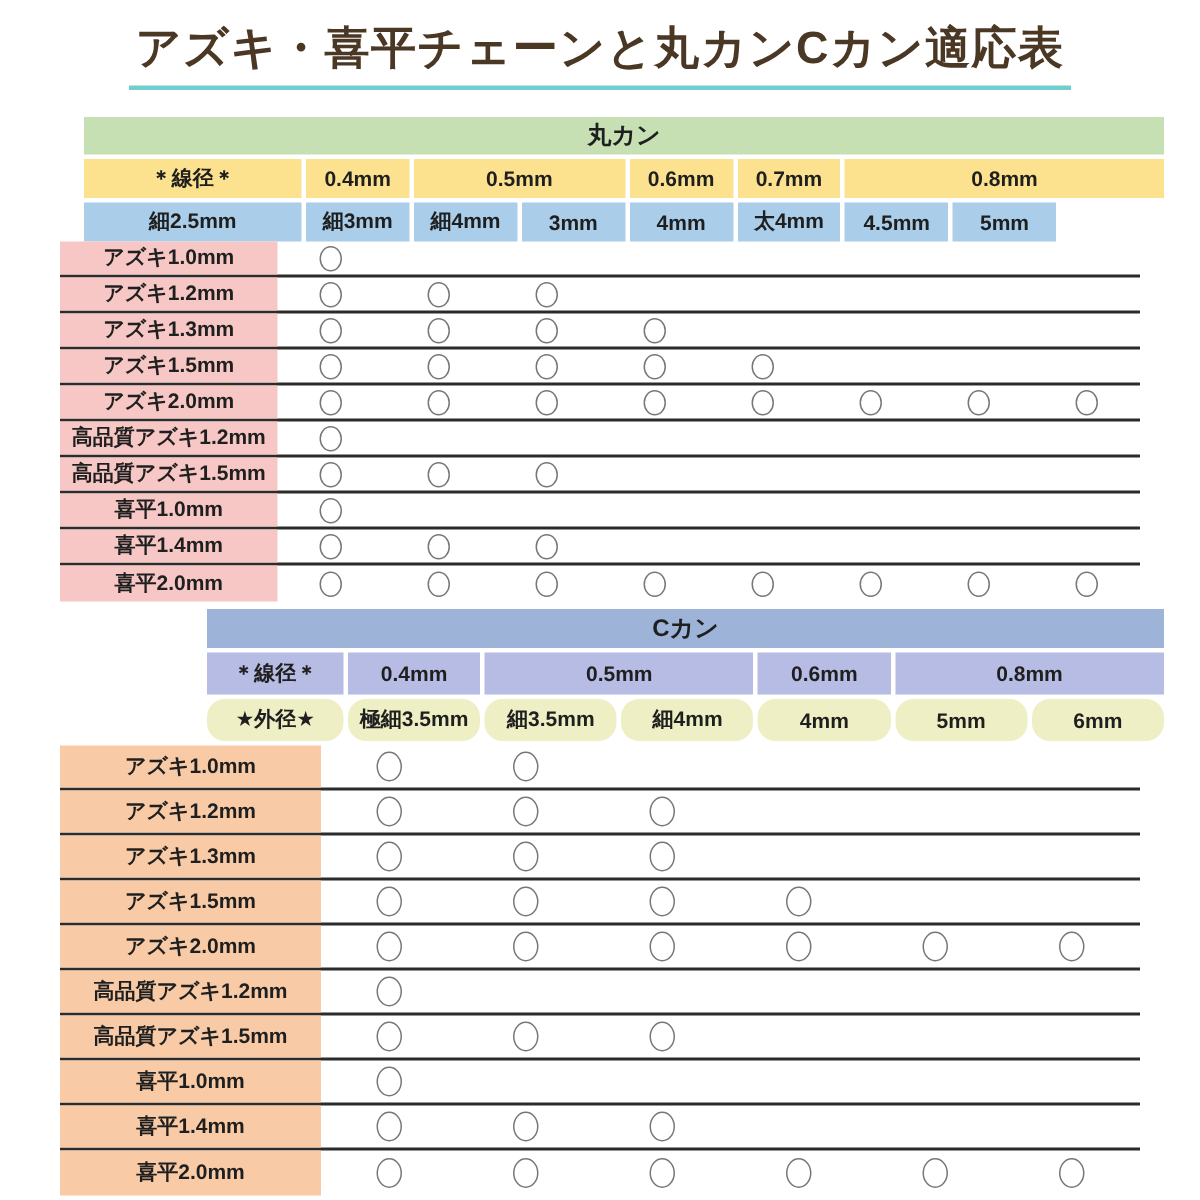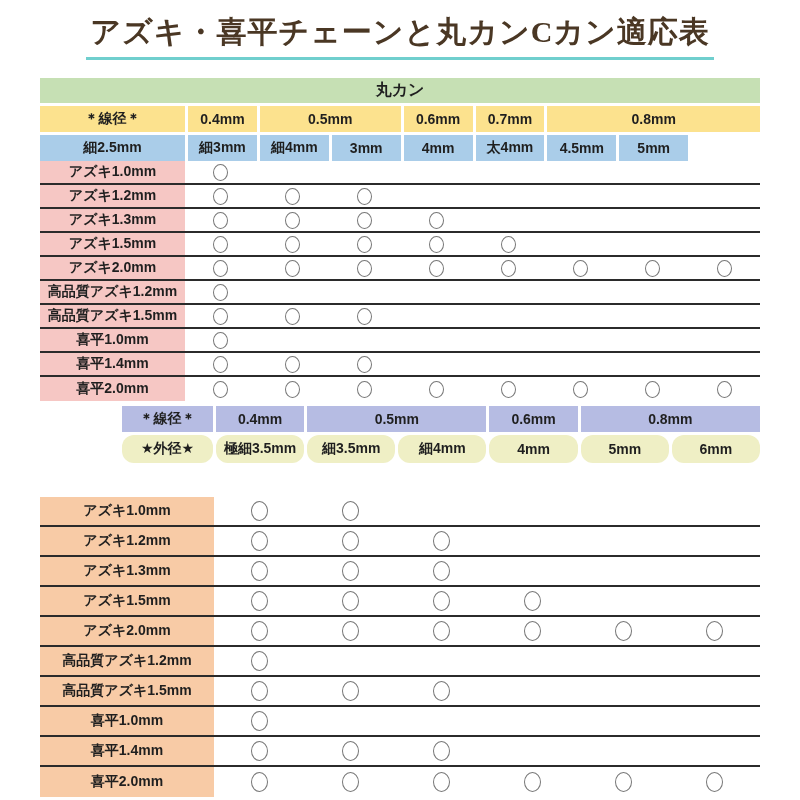--- a/index.html
+++ b/index.html
@@ -13,38 +13,38 @@
     height: 800px;
     position: relative;
     overflow: hidden;
   }
   .title-wrap {
     position: absolute;
     top: 12px;
     left: 0;
     width: 800px;
     text-align: center;
-    font-family: Liberation Serif, serif;
   }
   .page-title {
     display: inline-block;
     margin: 0;
     font-size: 30px;
     font-weight: bold;
     letter-spacing: 1px;
     color: var(--title-text, #4a3724);
     border-bottom: 3px solid var(--title-underline, #70cfce);
     padding: 0 4px 4px 4px;
     white-space: nowrap;
   }
   .tbl-header {
     position: absolute;
     display: grid;
     gap: 3px;
     background: transparent;
+    margin-left: 16px;
   }
   #round-header {
     left: 40px; top: 78px; width: 720px;
     grid-template-columns: 145px repeat(8, 1fr);
     grid-template-rows: 25px 26px 26px;
   }
   #c-header {
     left: 122px; top: 406px; width: 638px;
     grid-template-columns: 91px repeat(6, 1fr);
     grid-template-rows: 26px 28px 28px;
@@ -308,20 +308,21 @@
       <div class="mark-cell">
         <div class="mark"></div>
       </div>
       <div class="mark-cell">
         <div class="mark"></div>
       </div>
     </div>
   </div>
 
 <div id="c-header" class="tbl-header c">
+    <div class="cell t-title">Cカン</div>
     <div class="cell wire">＊線径＊</div>
     <div class="cell wire" style="grid-column: span 1;">0.4mm</div>
     <div class="cell wire" style="grid-column: span 2;">0.5mm</div>
     <div class="cell wire" style="grid-column: span 1;">0.6mm</div>
     <div class="cell wire" style="grid-column: span 2;">0.8mm</div>
     <div class="cell outer">★外径★</div>
     <div class="cell outer">極細3.5mm</div>
     <div class="cell outer">細3.5mm</div>
     <div class="cell outer">細4mm</div>
     <div class="cell outer">4mm</div>

